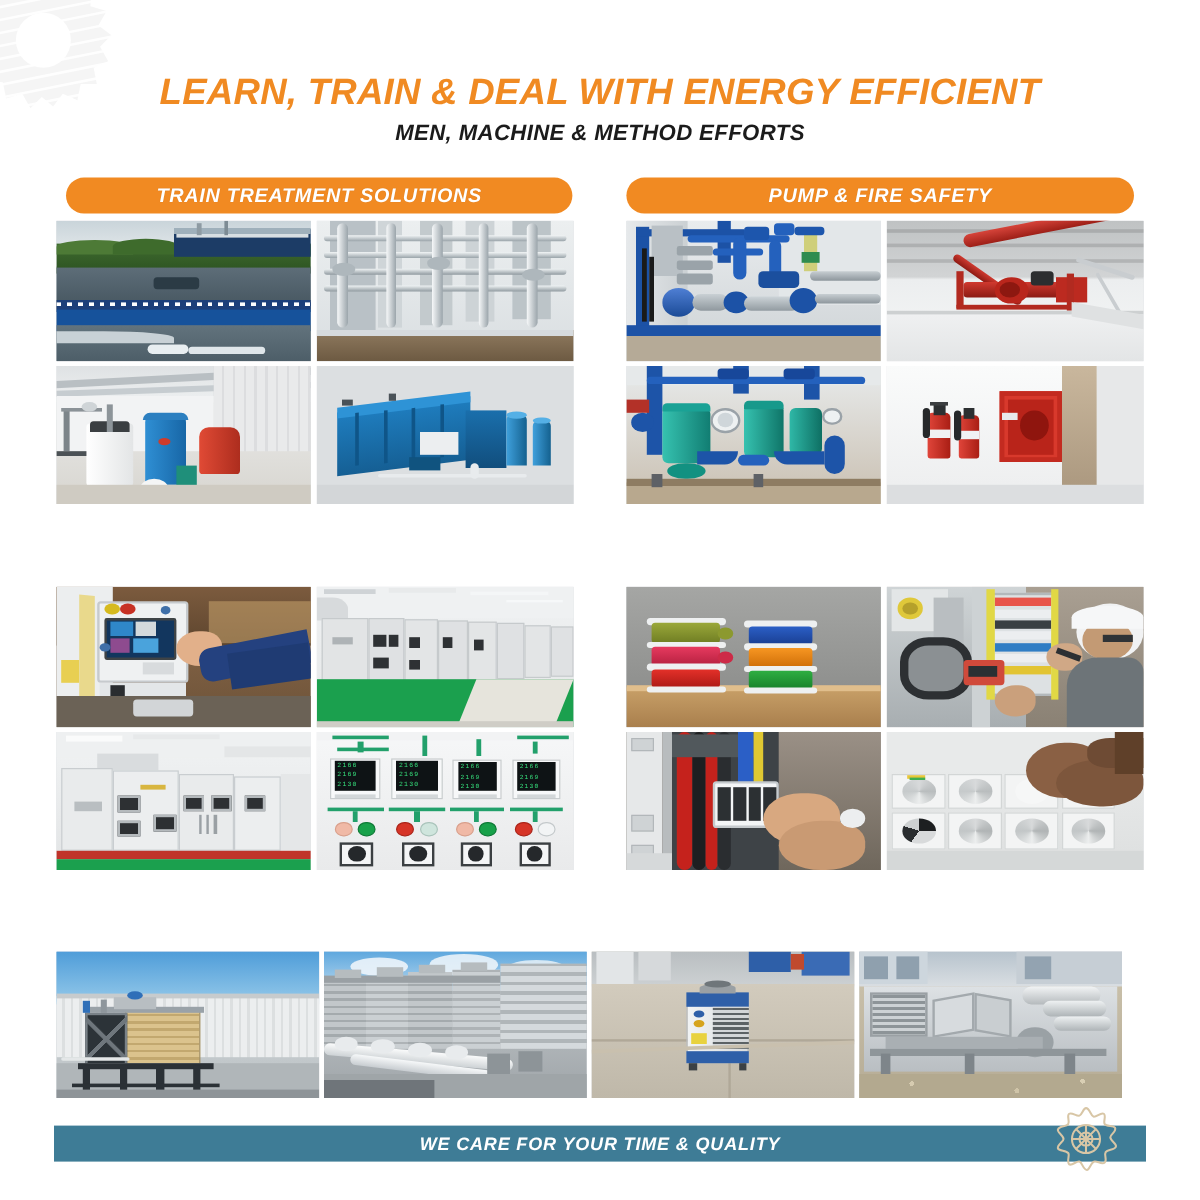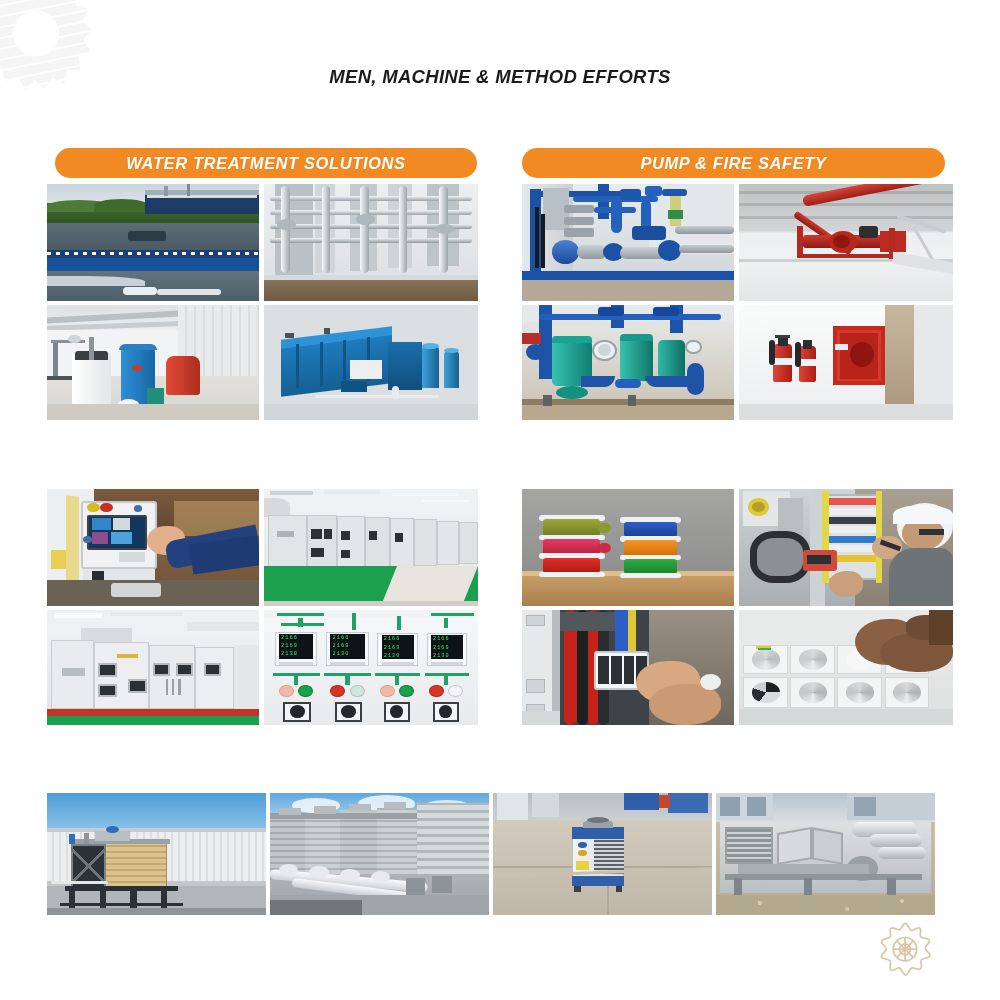--- a/index.html
+++ b/index.html
@@ -152,25 +152,26 @@
       <circle cx="50" cy="40" r="15"></circle>
       <circle cx="50" cy="40" r="7"></circle>
       <line x1="50" y1="25" x2="50" y2="55"></line>
       <line x1="35" y1="40" x2="65" y2="40"></line>
       <line x1="39" y1="29" x2="61" y2="51"></line>
       <line x1="61" y1="29" x2="39" y2="51"></line>
     </g>
   </svg>
 
   <div class="header">
+    <div class="headline">LEARN, TRAIN &amp; DEAL WITH ENERGY EFFICIENT</div>
     <div class="subheadline">MEN, MACHINE &amp; METHOD EFFORTS</div>
   </div>
 
   <div class="pill" style="left:55px; top:148px; width:422px;">
-    <span>WATER TREATMENT SOLUTIONS</span>
+    <span>TRAIN TREATMENT SOLUTIONS</span>
   </div>
 
   <div class="tile" style="left:47px; top:184px; width:212px; height:117px;">
     <div class="scene" style="background:linear-gradient(#cfd8dd 0%,#dde3e6 32%,#8c9aa3 33%,#6f7f89 100%);">
       <div class="band" style="left:0;top:0;width:100%;height:22%;background:linear-gradient(#c9d4da,#e3e8ea);"></div>
       <div class="band" style="left:0;top:16%;width:100%;height:22%;background:linear-gradient(#3f6b2f,#2c5221);"></div>
       <div class="rect" style="left:0;top:14%;width:30%;height:10%;background:#4d7a36;border-radius:50% 50% 0 0;"></div>
       <div class="rect" style="left:22%;top:13%;width:26%;height:11%;background:#3e6b2c;border-radius:50% 50% 0 0;"></div>
       <div class="rect" style="left:55%;top:12%;width:45%;height:13%;background:#43702f;border-radius:40% 40% 0 0;"></div>
       <div class="rect" style="left:46%;top:6%;width:54%;height:20%;background:#1c3c66;"></div>
@@ -757,14 +758,17 @@
       <div class="rect" style="left:10%;top:58%;width:60%;height:8%;background:#a9afb3;"></div>
       <div class="rect" style="left:4%;top:66%;width:90%;height:5%;background:#8f969a;"></div>
       <div class="rect" style="left:8%;top:70%;width:4%;height:16%;background:#7e858a;"></div>
       <div class="rect" style="left:40%;top:70%;width:4%;height:16%;background:#7e858a;"></div>
       <div class="rect" style="left:78%;top:70%;width:4%;height:16%;background:#7e858a;"></div>
       <div class="rect" style="left:0;top:84%;width:100%;height:16%;background:#b3a98f;"></div>
       <div class="rect" style="left:0;top:84%;width:100%;height:16%;background:radial-gradient(circle at 20% 40%,#d6cbb0 0 2px,transparent 2px),radial-gradient(circle at 60% 70%,#cfc4a8 0 2px,transparent 2px),radial-gradient(circle at 85% 30%,#d9cfb4 0 2px,transparent 2px);"></div>
     </div>
   </div>
 
+  <div class="footer-bar">
+    <span class="footer-text">WE CARE FOR YOUR TIME &amp; QUALITY</span>
+  </div>
 
 </div>
 
 </body></html>

